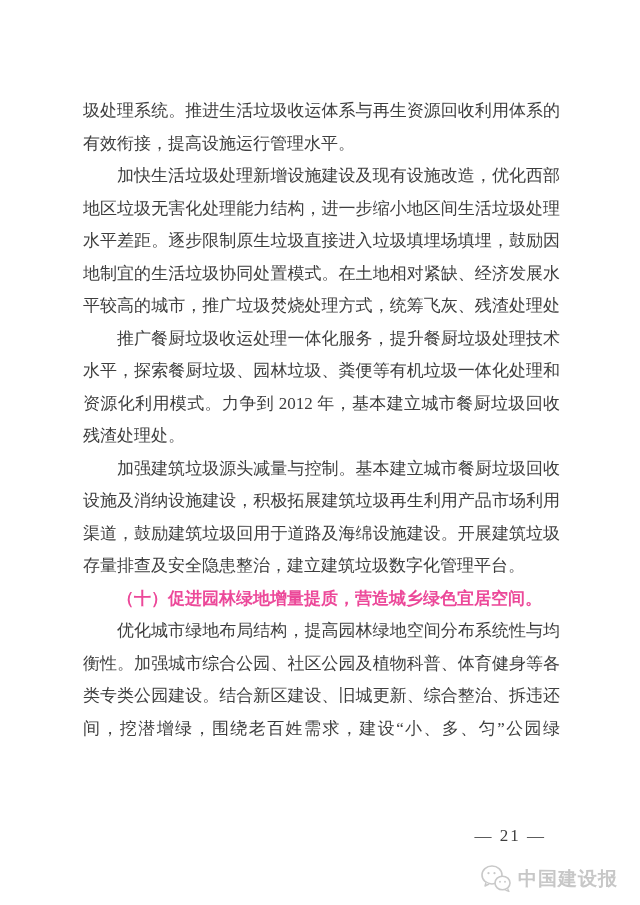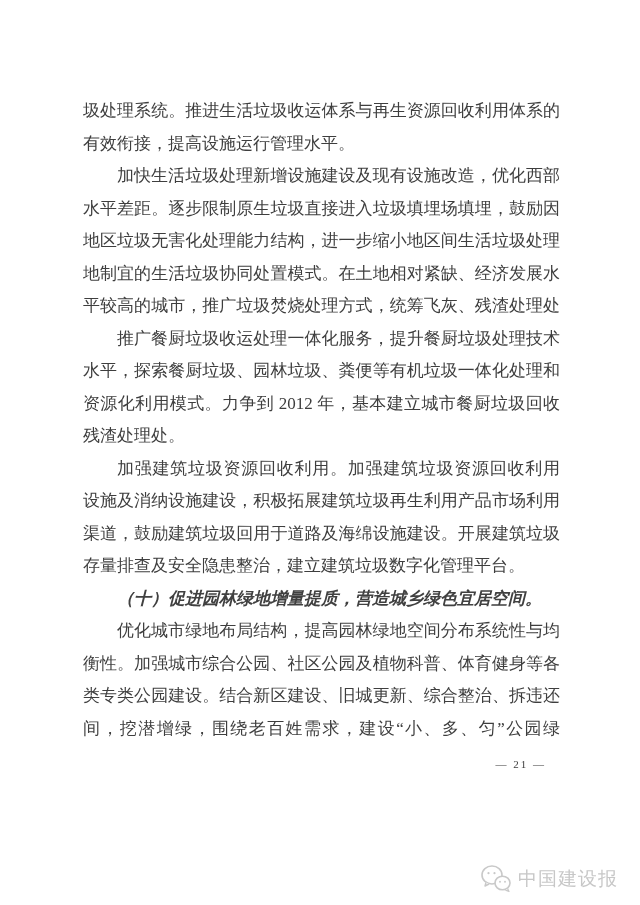--- a/index.html
+++ b/index.html
@@ -33,69 +33,69 @@
     white-space: normal;
   }
   .line.para-end {
     text-align-last: left;
   }
   .line.indent {
     text-indent: 34px;
   }
   .line.bold {
     font-weight: bold;
-    color: #404040;
-    font-style: italic;
+    color: #ec4899;
   }
   .page-number {
     position: absolute;
     left: 83px;
-    top: 758px;
+    top: 826px;
     width: 477px;
     text-align: right;
     padding-right: 14px;
     box-sizing: border-box;
-    font-size: 11px;
+    font-size: 17px;
     color: #3e3e3e;
     letter-spacing: 2px;
   }
   .footer-watermark {
     position: absolute;
     right: 22px;
     bottom: 12px;
     display: flex;
     align-items: center;
     gap: 7px;
     color: #c7c7c7;
     font-size: 19px;
     letter-spacing: 1px;
     font-family: "Liberation Sans", "DejaVu Sans", sans-serif;
+    font-weight: bold;
   }
   .footer-watermark svg {
     display: block;
   }
 </style>
 </head>
 <body>
 
 <div class="page">
 
   <div class="text-block">
       <div class="line">圾处理系统。推进生活垃圾收运体系与再生资源回收利用体系的</div>
       <div class="line para-end">有效衔接，提高设施运行管理水平。</div>
       <div class="line indent">加快生活垃圾处理新增设施建设及现有设施改造，优化西部</div>
+      <div class="line">地区垃圾无害化处理能力结构，进一步缩小地区间生活垃圾处理</div>
       <div class="line">水平差距。逐步限制原生垃圾直接进入垃圾填埋场填埋，鼓励因</div>
-      <div class="line">地区垃圾无害化处理能力结构，进一步缩小地区间生活垃圾处理</div>
       <div class="line">地制宜的生活垃圾协同处置模式。在土地相对紧缺、经济发展水</div>
       <div class="line">平较高的城市，推广垃圾焚烧处理方式，统筹飞灰、残渣处理处</div>
       <div class="line indent">推广餐厨垃圾收运处理一体化服务，提升餐厨垃圾处理技术</div>
       <div class="line">水平，探索餐厨垃圾、园林垃圾、粪便等有机垃圾一体化处理和</div>
       <div class="line">资源化利用模式。力争到 2012 年，基本建立城市餐厨垃圾回收</div>
       <div class="line para-end">残渣处理处。</div>
-      <div class="line indent">加强建筑垃圾资源回收利用。加强建筑垃圾资源回收利用</div>
+      <div class="line indent">加强建筑垃圾源头减量与控制。基本建立城市餐厨垃圾回收</div>
       <div class="line">设施及消纳设施建设，积极拓展建筑垃圾再生利用产品市场利用</div>
       <div class="line">渠道，鼓励建筑垃圾回用于道路及海绵设施建设。开展建筑垃圾</div>
       <div class="line para-end">存量排查及安全隐患整治，建立建筑垃圾数字化管理平台。</div>
       <div class="line bold indent para-end">（十）促进园林绿地增量提质，营造城乡绿色宜居空间。</div>
       <div class="line indent">优化城市绿地布局结构，提高园林绿地空间分布系统性与均</div>
       <div class="line">衡性。加强城市综合公园、社区公园及植物科普、体育健身等各</div>
       <div class="line">类专类公园建设。结合新区建设、旧城更新、综合整治、拆违还</div>
       <div class="line">间，挖潜增绿，围绕老百姓需求，建设“小、多、匀”公园绿</div>
     </div>
 

